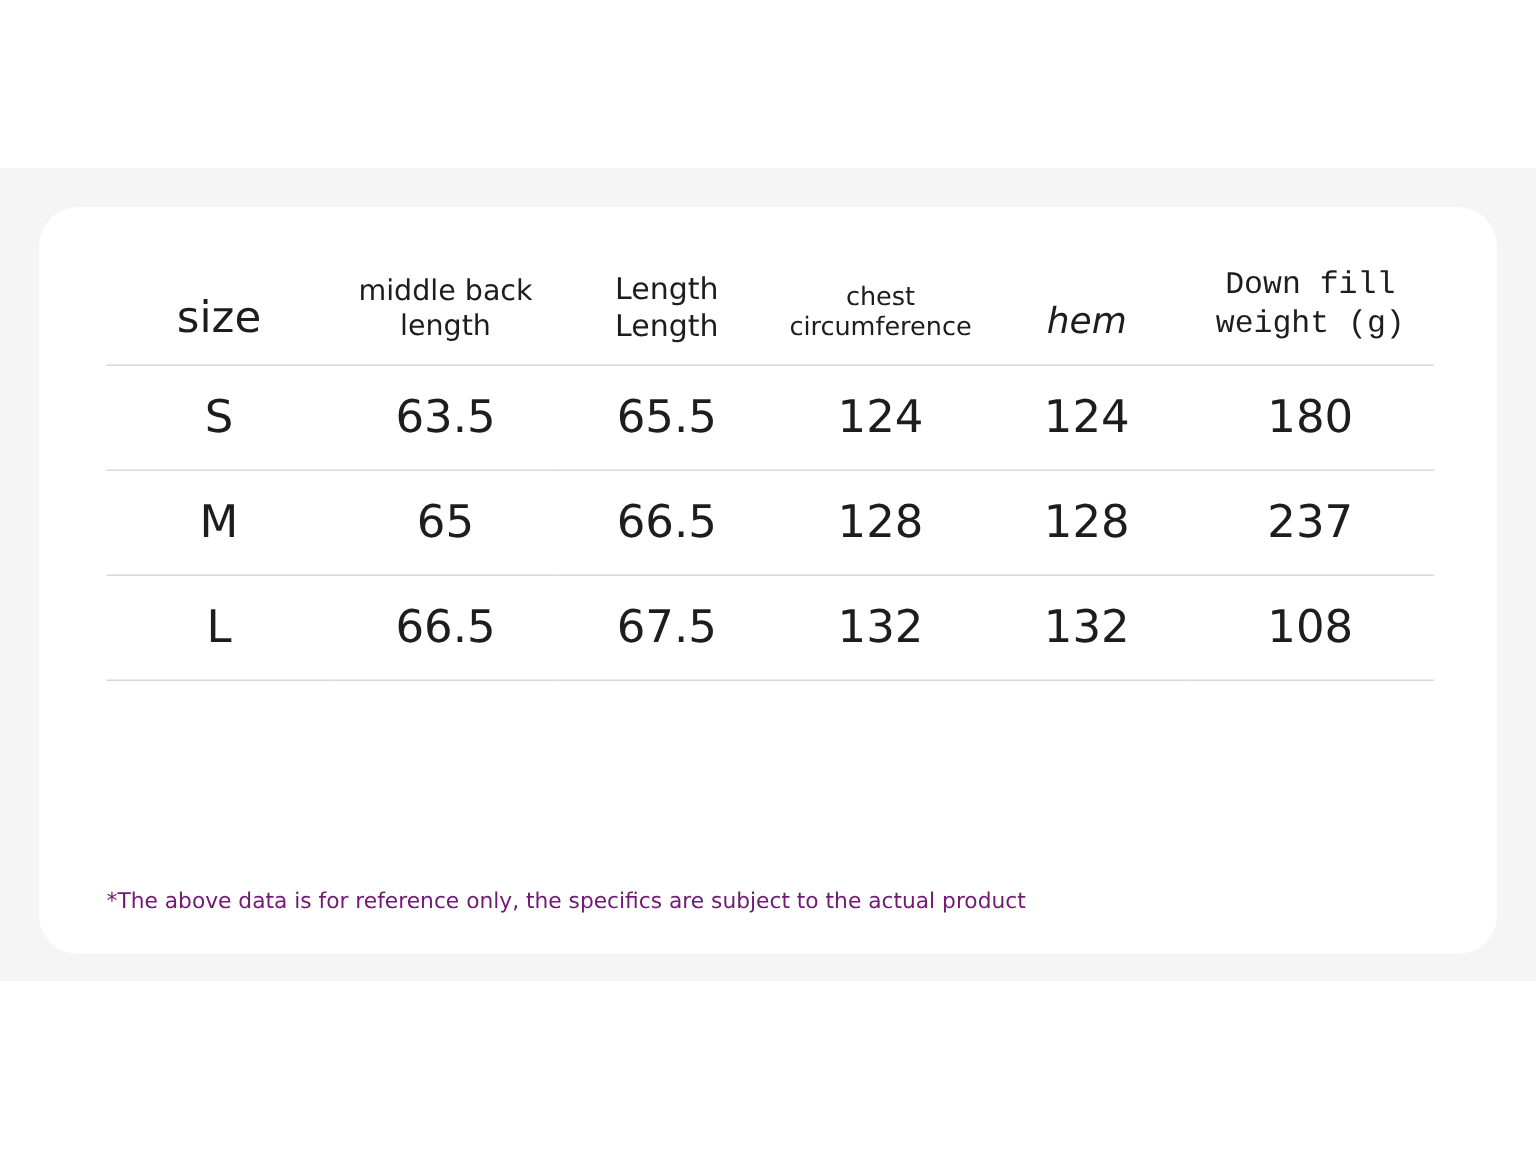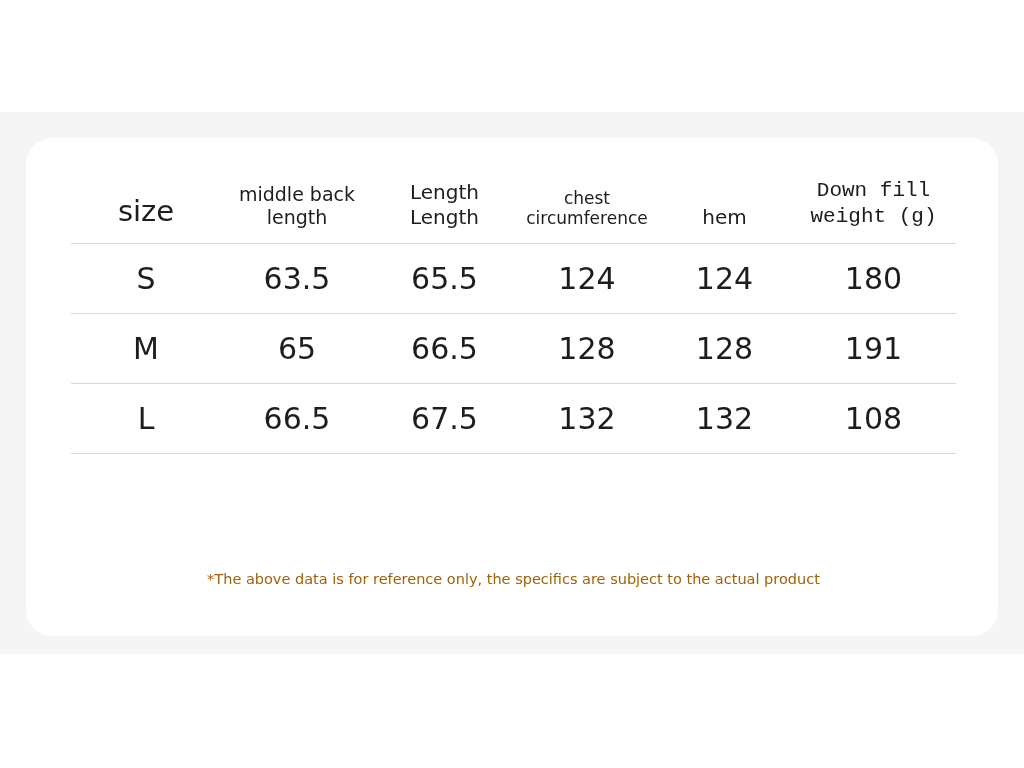--- a/index.html
+++ b/index.html
@@ -66,45 +66,44 @@
     text-align: center;
     vertical-align: bottom;
     padding: 0 0 14px 0;
     line-height: 1.22;
   }
 
   .th-size      { font-size: 29px; }
   .th-midback   { font-size: 19px; margin-top: 28px; }
   .th-sleeve    { font-size: 20px; }
   .th-chest     { font-size: 17px; }
-  .th-hem       { font-size: 20px; }
+  .th-hem       { font-size: 24px; font-style: italic; }
   .th-down      { font-size: 21px; font-family: Liberation Mono, monospace; }
 
   table.size-table tbody td {
     text-align: center;
     color: #1d1d1d;
     font-size: 30px;
     font-weight: 400;
     padding: 18px 0 18px 0;
     border-top: 1px solid #d8d8d8;
     line-height: 1.1;
   }
 
   table.size-table tbody tr:last-child td {
     border-bottom: 1px solid #d8d8d8;
   }
 
   .footnote {
     position: absolute;
     left: 45px;
-    top: 430px;
+    top: 452px;
     width: 885px;
-    text-align: center;
     font-size: 14.5px;
-    color: #a16207;
+    color: #701a75;
     line-height: 1.55;
   }
 </style>
 </head>
 <body>
 
 <div id="page">
 
   <div class="band"></div>
 
@@ -147,21 +146,21 @@
             <td>124</td>
             <td>124</td>
             <td>180</td>
           </tr>
           <tr>
             <td>M</td>
             <td>65</td>
             <td>66.5</td>
             <td>128</td>
             <td>128</td>
-            <td>191</td>
+            <td>237</td>
           </tr>
           <tr>
             <td>L</td>
             <td>66.5</td>
             <td>67.5</td>
             <td>132</td>
             <td>132</td>
             <td>108</td>
           </tr>
         </tbody>

